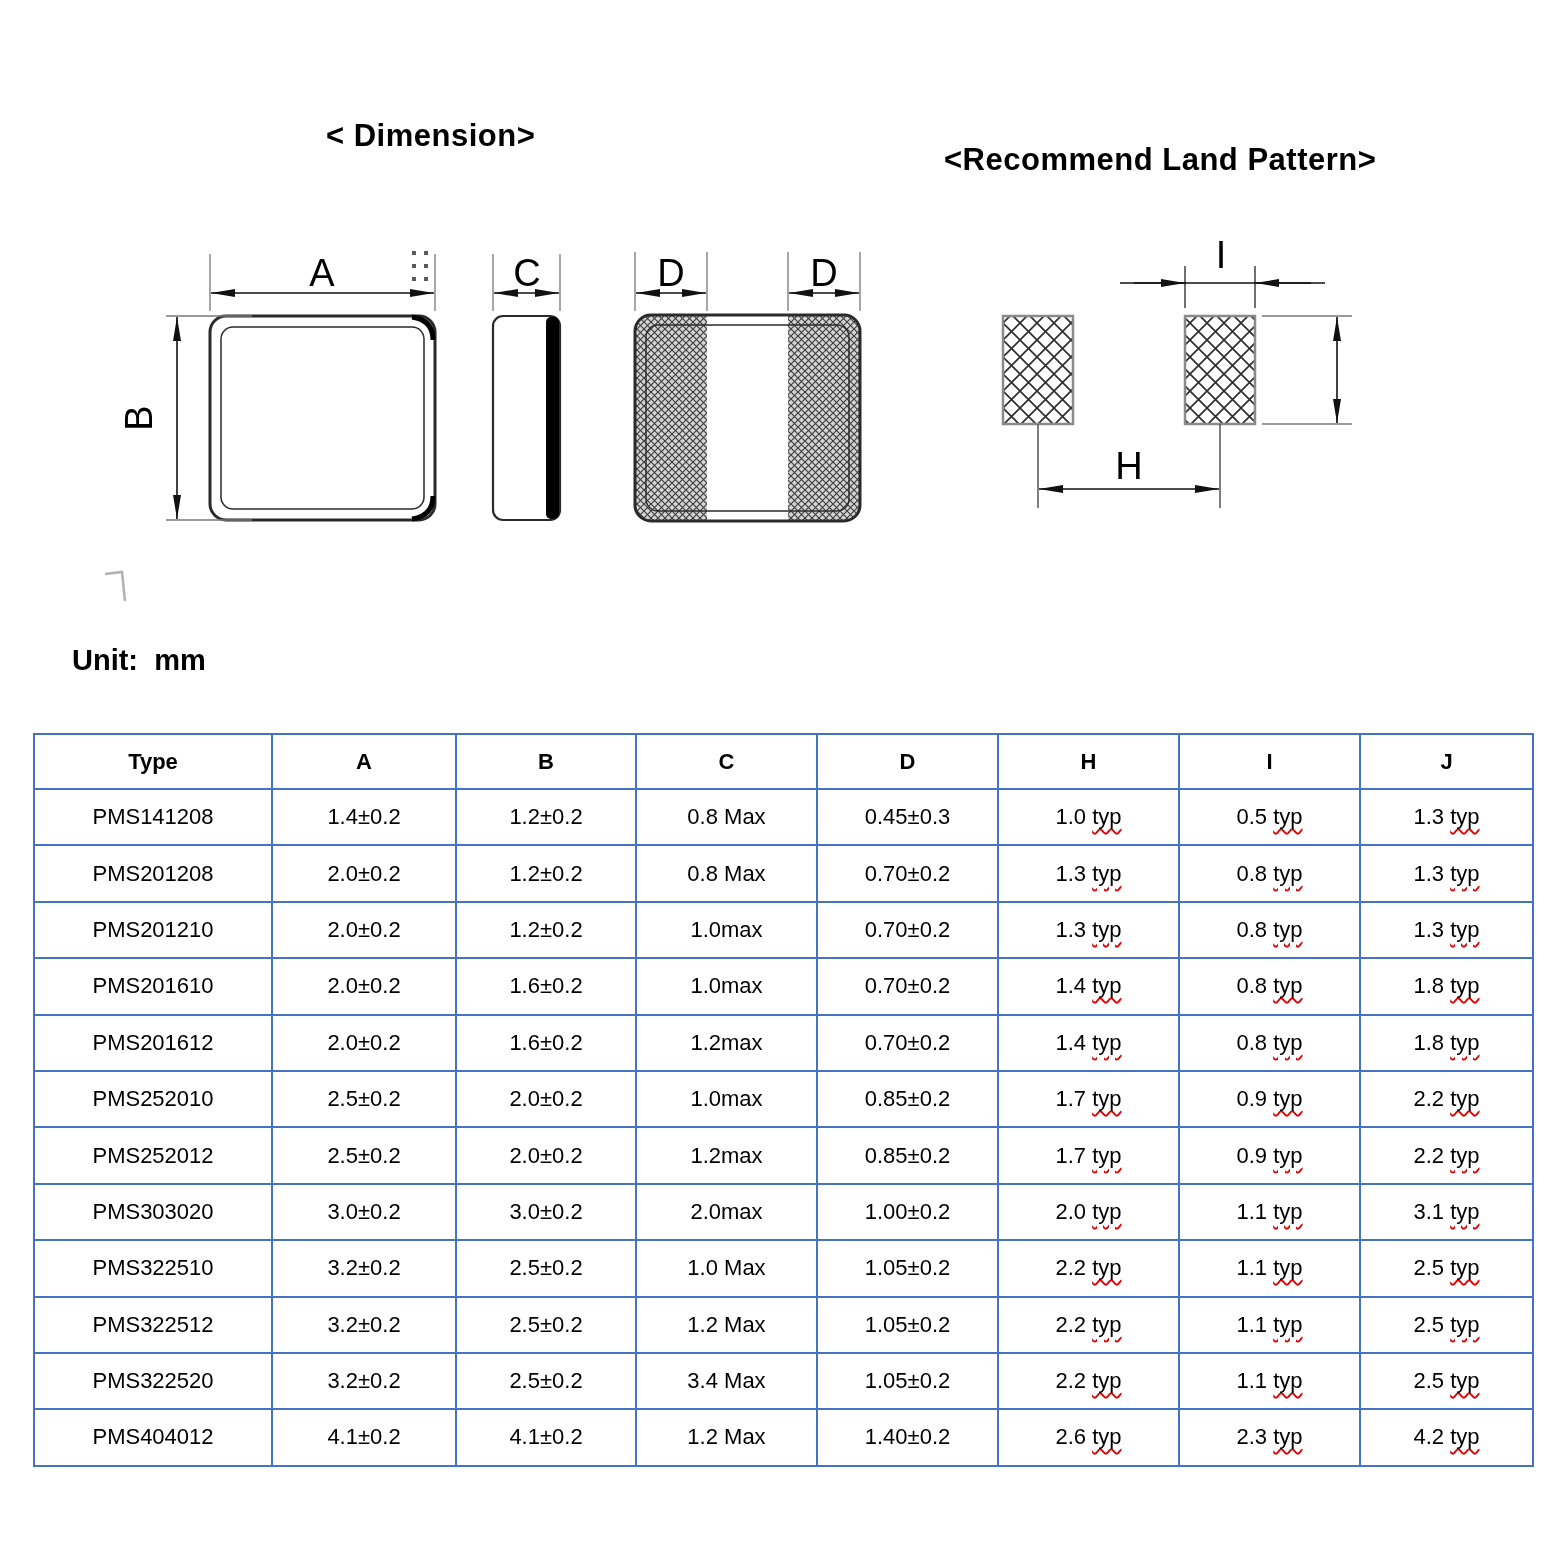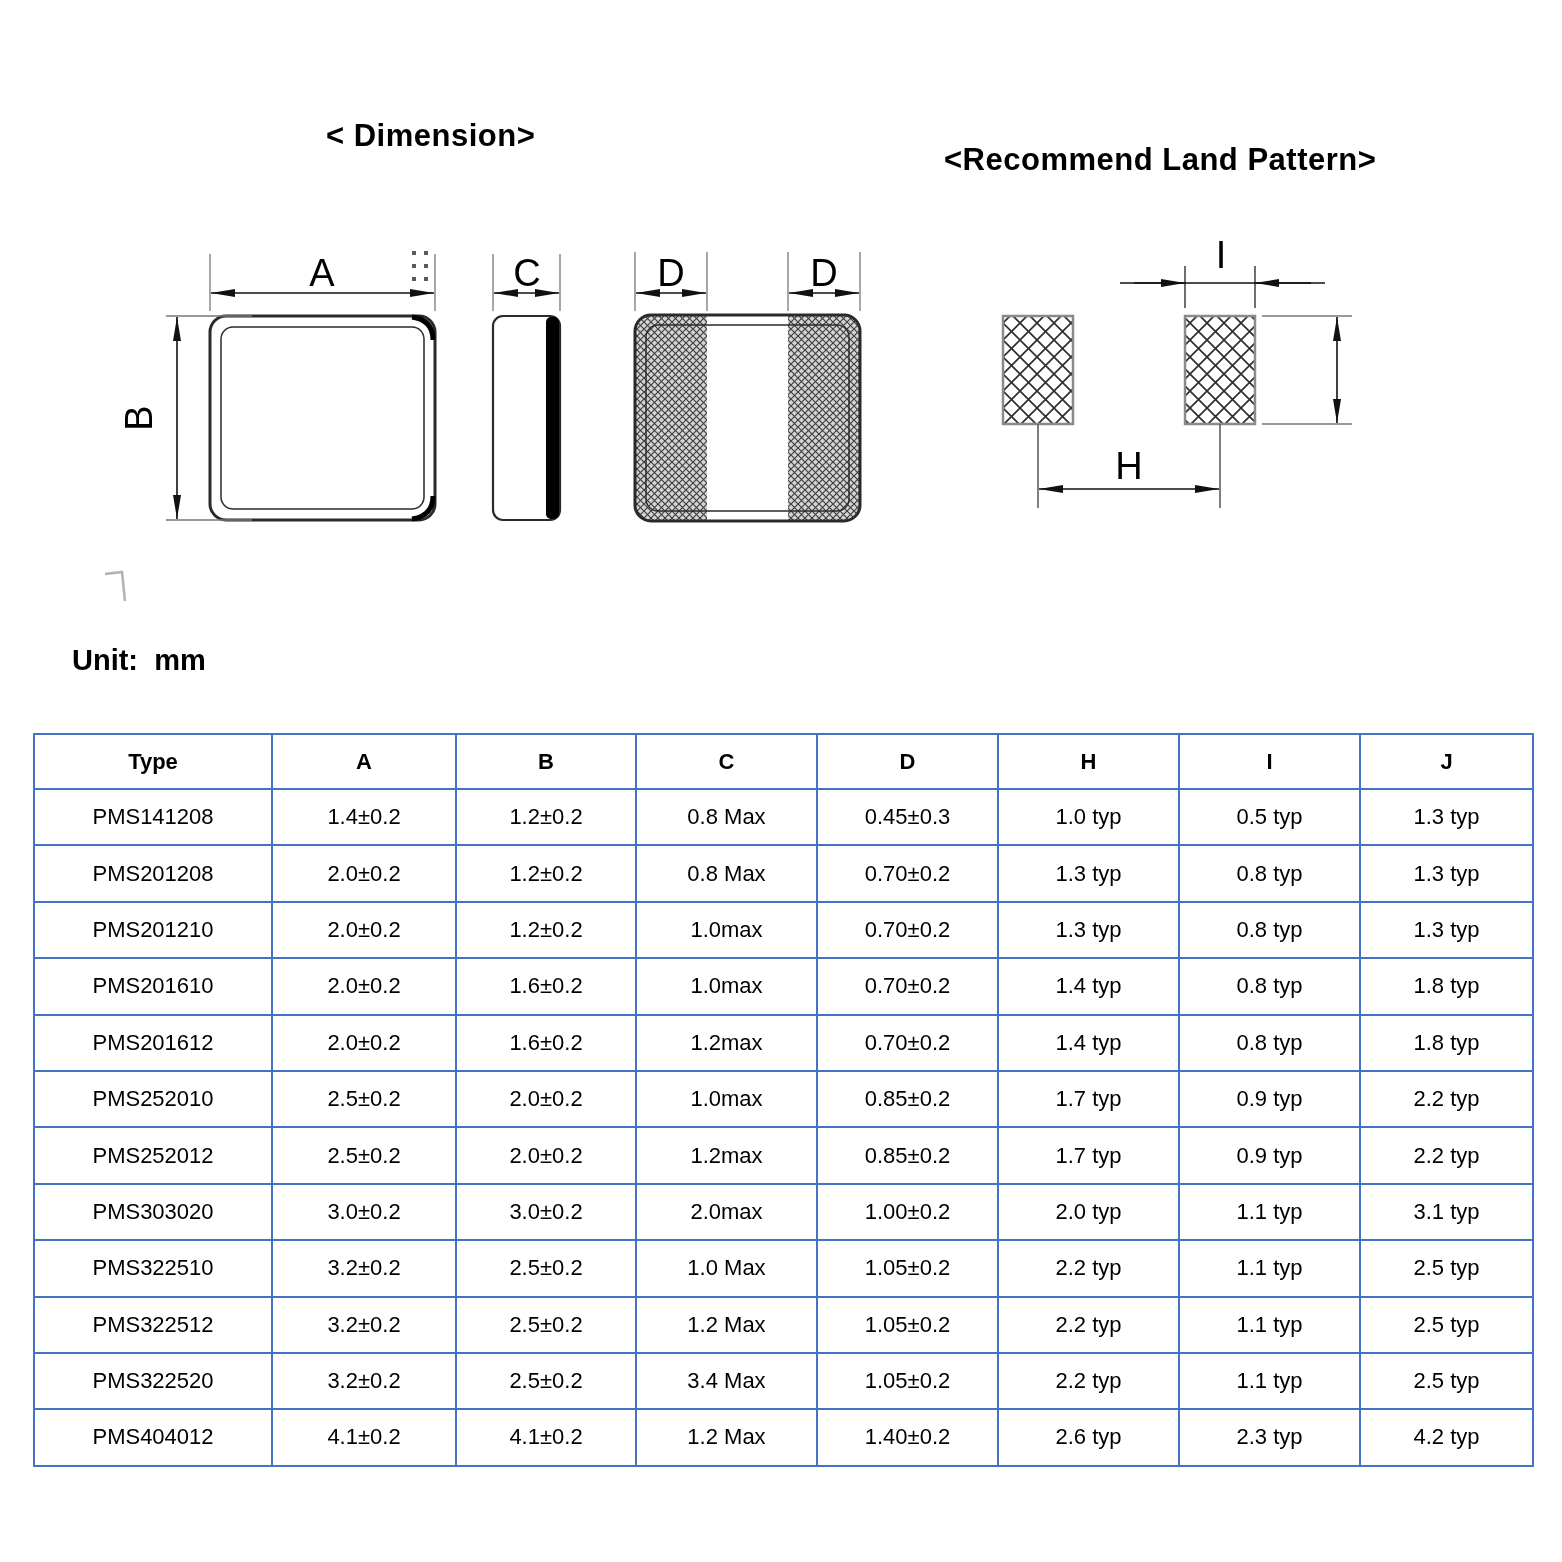--- a/index.html
+++ b/index.html
@@ -6,21 +6,21 @@
   body{width:1562px;height:1562px;position:relative;font-family:"Liberation Sans",sans-serif;color:#000;}
   .abs{position:absolute;}
   .title{font-weight:bold;font-size:31px;letter-spacing:0.5px;white-space:pre;}
   .unit{font-weight:bold;font-size:29px;white-space:pre;}
   #diagram-svg{position:absolute;left:0;top:0;width:1562px;height:620px;}
   .dimlabel{font-family:"Liberation Sans",sans-serif;font-size:38px;fill:#000;}
   table#dim-table{position:absolute;left:33px;top:733px;width:1499px;border-collapse:collapse;table-layout:fixed;}
   #dim-table th,#dim-table td{border:2px solid #4472C4;text-align:center;vertical-align:middle;padding:0;overflow:hidden;}
   #dim-table th{height:53px;font-size:22px;font-weight:bold;}
   #dim-table td{height:54.4px;font-size:22px;font-weight:normal;white-space:pre;}
-  .sq{text-decoration-style:wavy;text-decoration-color:#e00000;text-decoration-thickness:2px;text-underline-offset:4px;}
+  .sq{text-decoration:underline;text-decoration-style:wavy;text-decoration-color:#e00000;text-decoration-thickness:2px;text-underline-offset:4px;}
 </style>
 </head>
 <body>
 
 <div class="abs title" style="left:326px;top:118px;">&lt; Dimension&gt;</div>
 <div class="abs title" style="left:944px;top:142px;">&lt;Recommend Land Pattern&gt;</div>
 
 <svg id="diagram-svg" viewBox="0 0 1562 620">
   <defs>
     <marker id="ah" viewBox="0 0 24 10" refX="24" refY="5" markerWidth="24" markerHeight="10" orient="auto-start-reverse" markerUnits="userSpaceOnUse">

